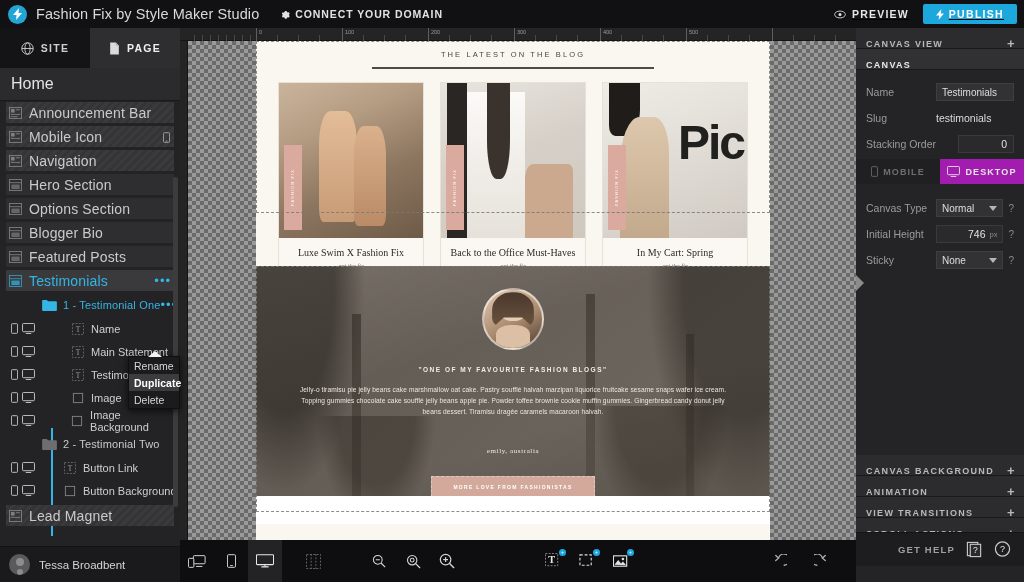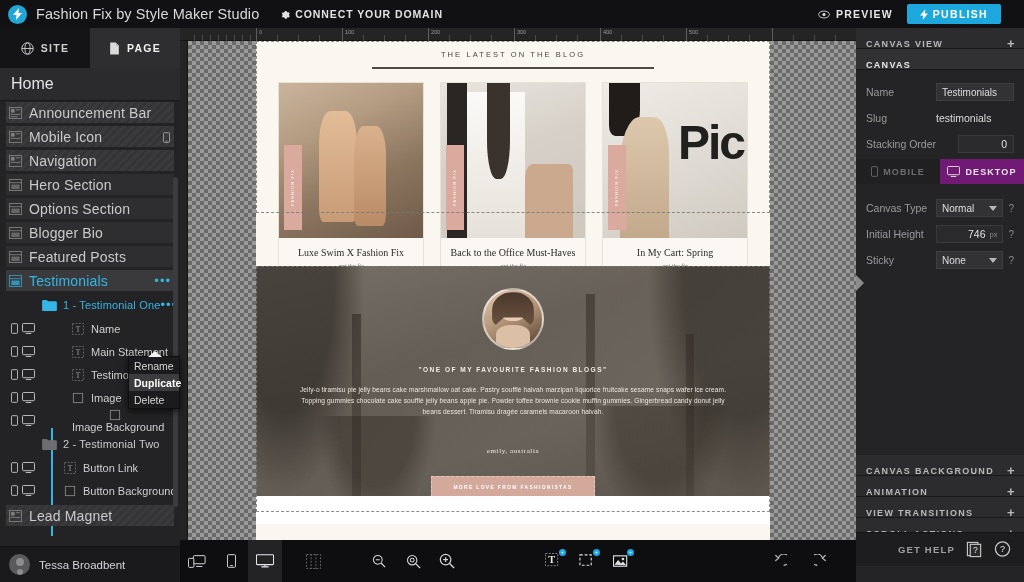--- a/index.html
+++ b/index.html
@@ -26,22 +26,22 @@
   }
   .app-title { color: #d9d9d9; font-size: 14.5px; letter-spacing: .1px; }
   .connect-domain {
     margin-left: 20px; color: #e2e2e2; font-size: 10.5px;
     letter-spacing: .9px; font-weight: bold; display: flex; align-items: center; gap: 5px;
     cursor: pointer;
   }
   .gear { width: 11px; height: 11px; display:inline-block; }
 
   .topbar-right {
-    position: absolute; right: 16px; top: 0; height: 28px;
-    display: flex; align-items: center;
+    position: absolute; right: 0; top: 0; height: 28px;
+    display: flex; align-items: center; text-decoration: underline;
   }
   .preview-btn {
     color: #e6e6e6; font-size: 10.5px; letter-spacing: 1.2px; font-weight: bold;
     display: flex; align-items: center; gap: 6px; padding: 0 14px; cursor: pointer;
   }
   .publish-btn {
     background: #1ca8dd; color: #fff; font-size: 10.5px; letter-spacing: 1.3px;
     font-weight: bold; height: 20px; display: flex; align-items: center; gap: 5px;
     padding: 0 13px; border-radius: 2px; margin-right: 7px; cursor: pointer; text-align: center;
   }
@@ -298,21 +298,21 @@
     color: #dedede; font-size: 10px; padding: 0 5px; display: flex;
     align-items: center; justify-content: space-between; cursor: pointer;
   }
   .rp-q { color: #8a8a8a; font-size: 10px; margin-left: 5px; cursor: pointer; }
   .dev-tabs { display: flex; height: 25px; margin-top: 2px; }
   .dev-tab {
     flex: 1; display: flex; align-items: center; justify-content: center; gap: 5px;
     font-size: 9px; letter-spacing: 1.1px; font-weight: bold; cursor: pointer;
     background: #202022; color: #6e6e70;
   }
-  .dev-tab.active { background: #701a75; color: #e6e6e6; }
+  .dev-tab.active { background: #a21caf; color: #e6e6e6; }
   .chk-row { display: flex; align-items: center; gap: 7px; height: 24px; padding-left: 10px; }
   .chkbox { width: 9px; height: 9px; border: 1px solid #7d7d7f; }
   .chk-lab { color: #b5b5b5; font-size: 10.5px; }
 
   .rp-bottom { position: absolute; left: 0; bottom: 16px; width: 168px; }
   .gethelp {
     height: 34px; display: flex; align-items: center; justify-content: flex-end;
     gap: 11px; padding-right: 13px; background: #1d1d1f; border-top: 1px solid #141416;
   }
   .gethelp-lab { color: #9f9f9f; font-size: 9.5px; letter-spacing: 1.2px; font-weight: bold; }
@@ -612,21 +612,21 @@
                 <rect x=".5" y=".5" width="7" height="11" rx="1" fill="none" stroke="#cfcfcf"></rect>
               </svg>
             </span>
           <span>
               <svg width="13" height="11" viewBox="0 0 14 12">
                 <rect x=".5" y=".5" width="13" height="9" rx="1" fill="none" stroke="#cfcfcf"></rect>
                 <line x1="4" y1="11.5" x2="10" y2="11.5" stroke="#cfcfcf"></line>
               </svg>
             </span>
         </div>
-        <div class="child-indent" style="margin-left:12px;flex-direction:column;">
+        <div class="child-indent" style="margin-left:12px;">
           <span class="subicon">
               <svg width="12" height="12" viewBox="0 0 13 13">
                 <rect x="1.5" y="1.5" width="10" height="10" fill="none" stroke="#9a9a9a"></rect>
               </svg>
             </span>
           <span class="child-label">Image Background</span>
         </div>
       </div>
 
       <div class="grouprow">

